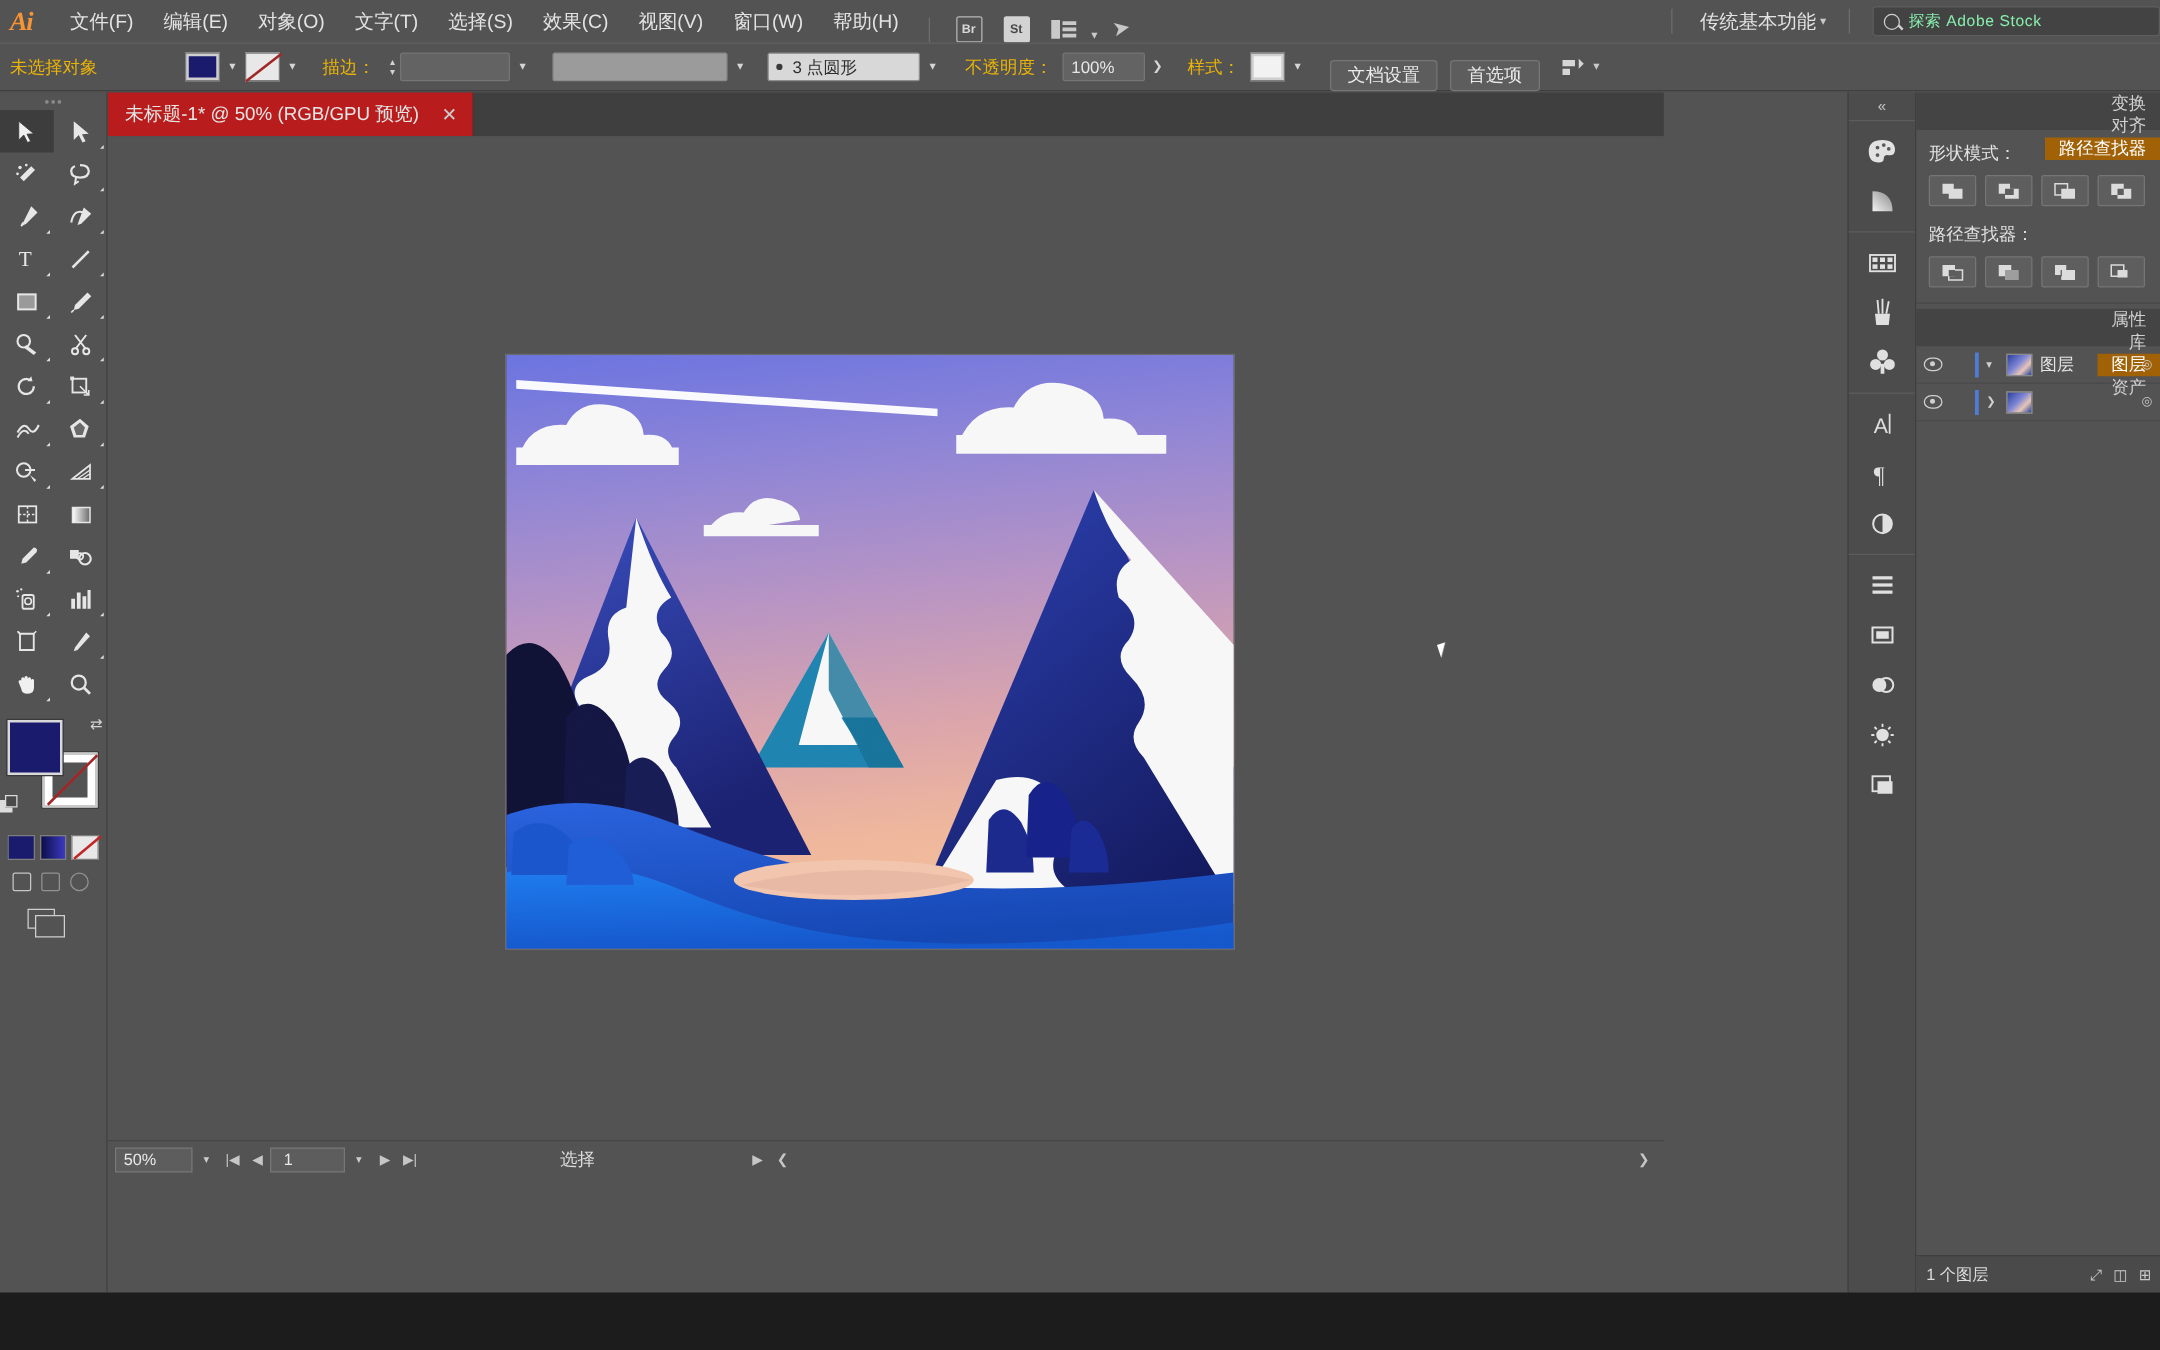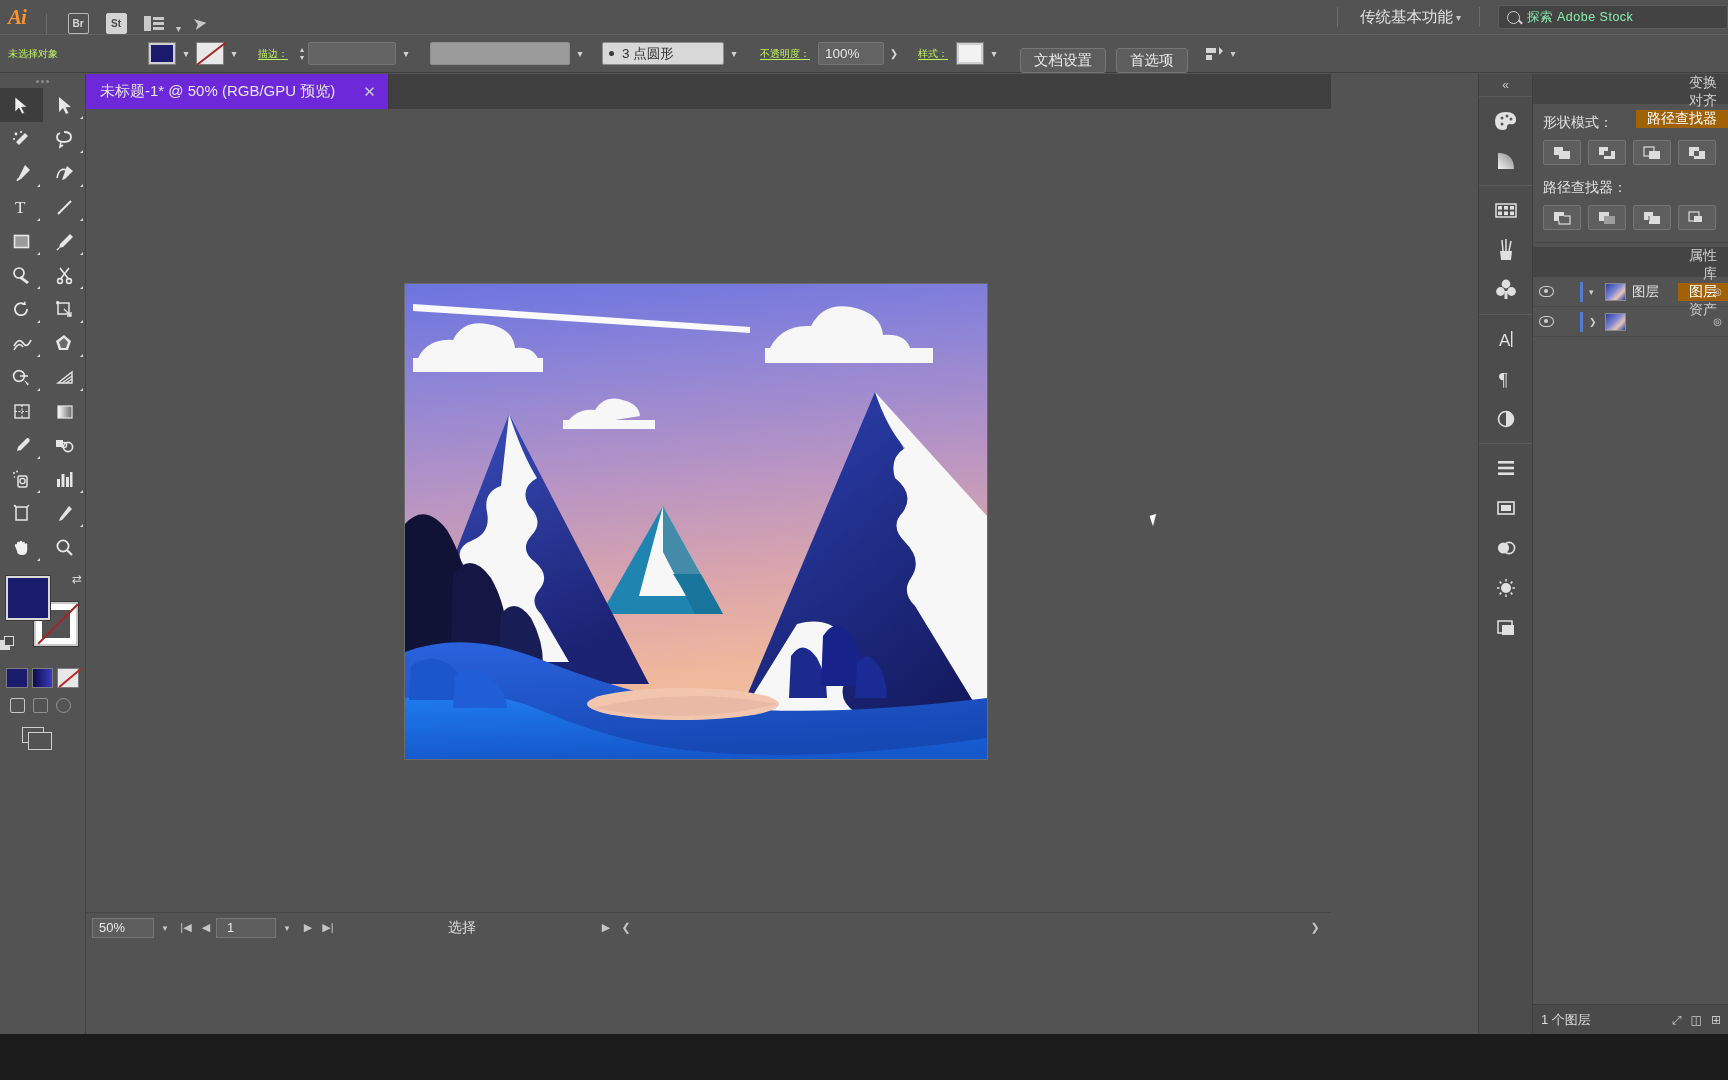--- a/index.html
+++ b/index.html
@@ -61,22 +61,22 @@
   }
   .mag:after{content:"";position:absolute;width:5px;height:1.7px;background:#cfcfcf;
     right:-4px;bottom:0px;transform:rotate(45deg);}
 
   
   .controlbar {
     position:absolute; left:0; top:34px; width:1728px; height:39px;
     background:#535353; border-top:1px solid #616161; border-bottom:1px solid #3f3f3f;
     display:flex; align-items:center; padding-left:8px;
   }
-  .cb-label { color:#bef264; font-size:10px; white-space:nowrap; }
-  .cb-under { text-decoration:underline; text-underline-offset:2px; }
+  .cb-label { color:#eab308; font-size:14px; white-space:nowrap; }
+  .cb-under { text-underline-offset:2px; }
   .swatch-btn {
     width:28px;height:23px;background:#cfcfcf;padding:2px; border:1px solid #7e7e7e;
     display:flex;
   }
   .swatch-inner { flex:1; }
   .dd-arrow {
     width:20px;height:23px; display:flex;align-items:center;justify-content:center;
     color:#d5d5d5; font-size:10px;
   }
   .none-sw {
@@ -100,22 +100,22 @@
     margin-top:14px;
   }
   .dotbul { width:5px;height:5px;border-radius:50%;background:#3a3a3a;margin-right:8px; }
 
   
   .tabbar {
     position:absolute; left:86px; top:74px; width:1245px; height:35px;
     background:#3f3f3f; display:flex; align-items:flex-end;
   }
   .doctab {
-    height:35px; background:#6d28d9; display:flex; align-items:center;
-    padding:0 8px 0 14px; gap:24px; border-right:1px solid #3a3a3a;
+    height:35px; background:#b91c1c; display:flex; align-items:center;
+    padding:0 8px 0 14px; gap:14px; border-right:1px solid #3a3a3a;
   }
   .doctab .t { color:#e6e6e6; font-size:15px; white-space:nowrap; }
   .doctab .x { color:#cccccc; font-size:15px; padding:0 4px; cursor:pointer; }
 
   
   .canvas-area {
     position:absolute; left:86px; top:109px; width:1245px; height:803px;
     background:#535353; overflow:hidden;
   }
   .artboard {
@@ -240,20 +240,31 @@
 
   .bottomstrip{position:absolute;left:0;bottom:0;width:1728px;height:46px;background:#1c1c1c;}
 </style>
 </head>
 <body>
 
 <div class="app">
 
   <div class="menubar">
     <div class="ai-logo">Ai</div>
+    <div class="menu-items">
+      <div class="menu-item">文件(F)</div>
+      <div class="menu-item">编辑(E)</div>
+      <div class="menu-item">对象(O)</div>
+      <div class="menu-item">文字(T)</div>
+      <div class="menu-item">选择(S)</div>
+      <div class="menu-item">效果(C)</div>
+      <div class="menu-item">视图(V)</div>
+      <div class="menu-item">窗口(W)</div>
+      <div class="menu-item">帮助(H)</div>
+    </div>
     <div class="mb-sep"></div>
     <div class="mb-icon">
       <div class="boxicon">Br</div>
     </div>
     <div class="mb-icon">
       <div class="boxicon filled">St</div>
     </div>
     <div class="mb-icon">
       <div class="arrange-ic">
         <span class="arr-l"></span>

